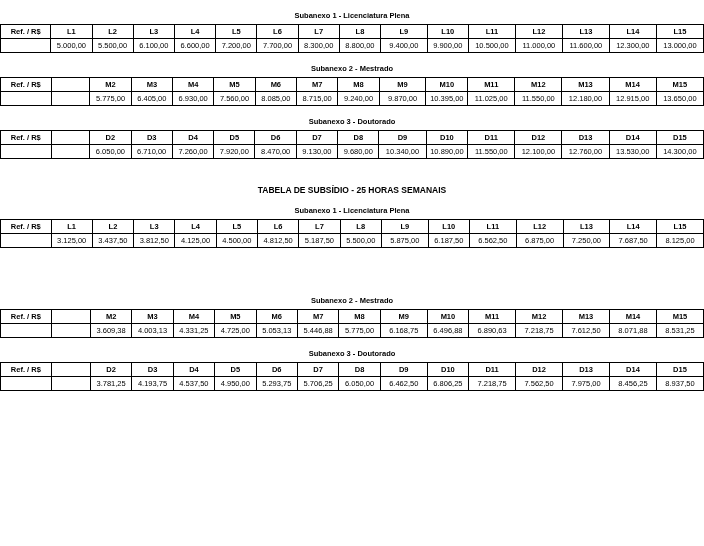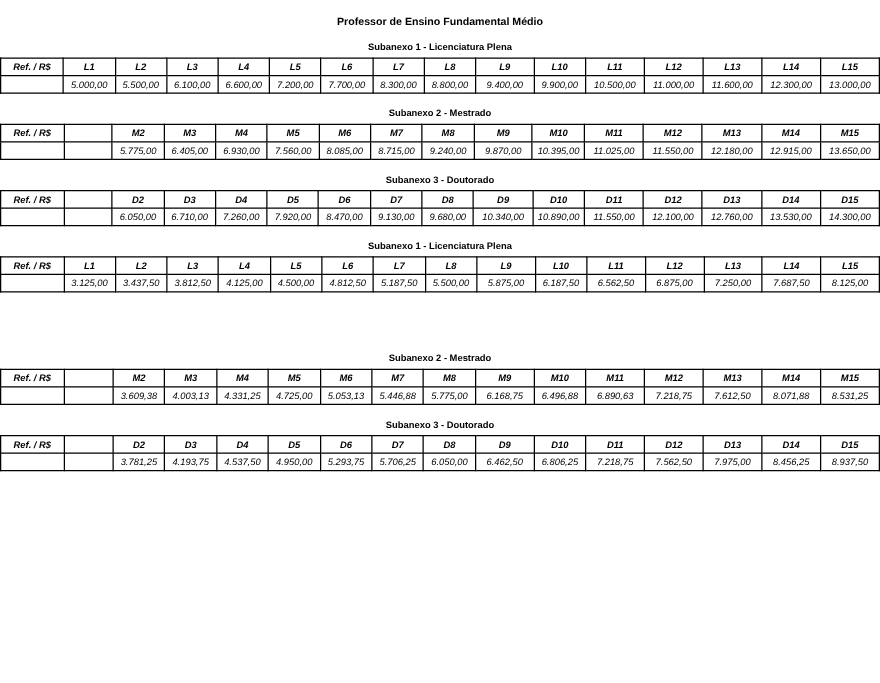--- a/index.html
+++ b/index.html
@@ -38,21 +38,20 @@
     text-align: center;
     font-weight: bold;
     font-size: 7.5px;
     margin-top: 11px;
     margin-bottom: 4px;
   }
   table.grid {
     border-collapse: collapse;
     table-layout: fixed;
     margin: 0 auto;
-    font-style: italic;
   }
   table.grid td, table.grid th {
     border: 1px solid #000000;
     height: 14px;
     font-size: 7.5px;
     text-align: center;
     vertical-align: middle;
     padding: 0 2px;
     box-sizing: border-box;
     white-space: nowrap;
@@ -70,21 +69,20 @@
   .label-cell {
     font-weight: bold;
     text-align: center;
   }
 </style>
 </head>
 <body>
 
 <div class="page">
 
-  <div class="doc-title">Professor de Ensino Fundamental Médio</div>
 
 
   <div class="sub-title">Subanexo 1 - Licenciatura Plena</div>
   <table class="grid">
     <colgroup>
       <col style="width:52px">
         <col style="width:42px">
         <col style="width:42px">
         <col style="width:42px">
         <col style="width:42px">
@@ -253,20 +251,21 @@
       <td class="val">10.890,00</td>
       <td class="val">11.550,00</td>
       <td class="val">12.100,00</td>
       <td class="val">12.760,00</td>
       <td class="val">13.530,00</td>
       <td class="val">14.300,00</td>
     </tr>
   </tbody>
     </table>
 
+  <div class="main-title" style="margin-top:26px;">TABELA DE SUBSÍDIO - 25 HORAS SEMANAIS</div>
 
   <div class="sub-title">Subanexo 1 - Licenciatura Plena</div>
   <table class="grid">
     <colgroup>
       <col style="width:52px">
         <col style="width:42px">
         <col style="width:42px">
         <col style="width:42px">
         <col style="width:42px">
       <col style="width:42px">

